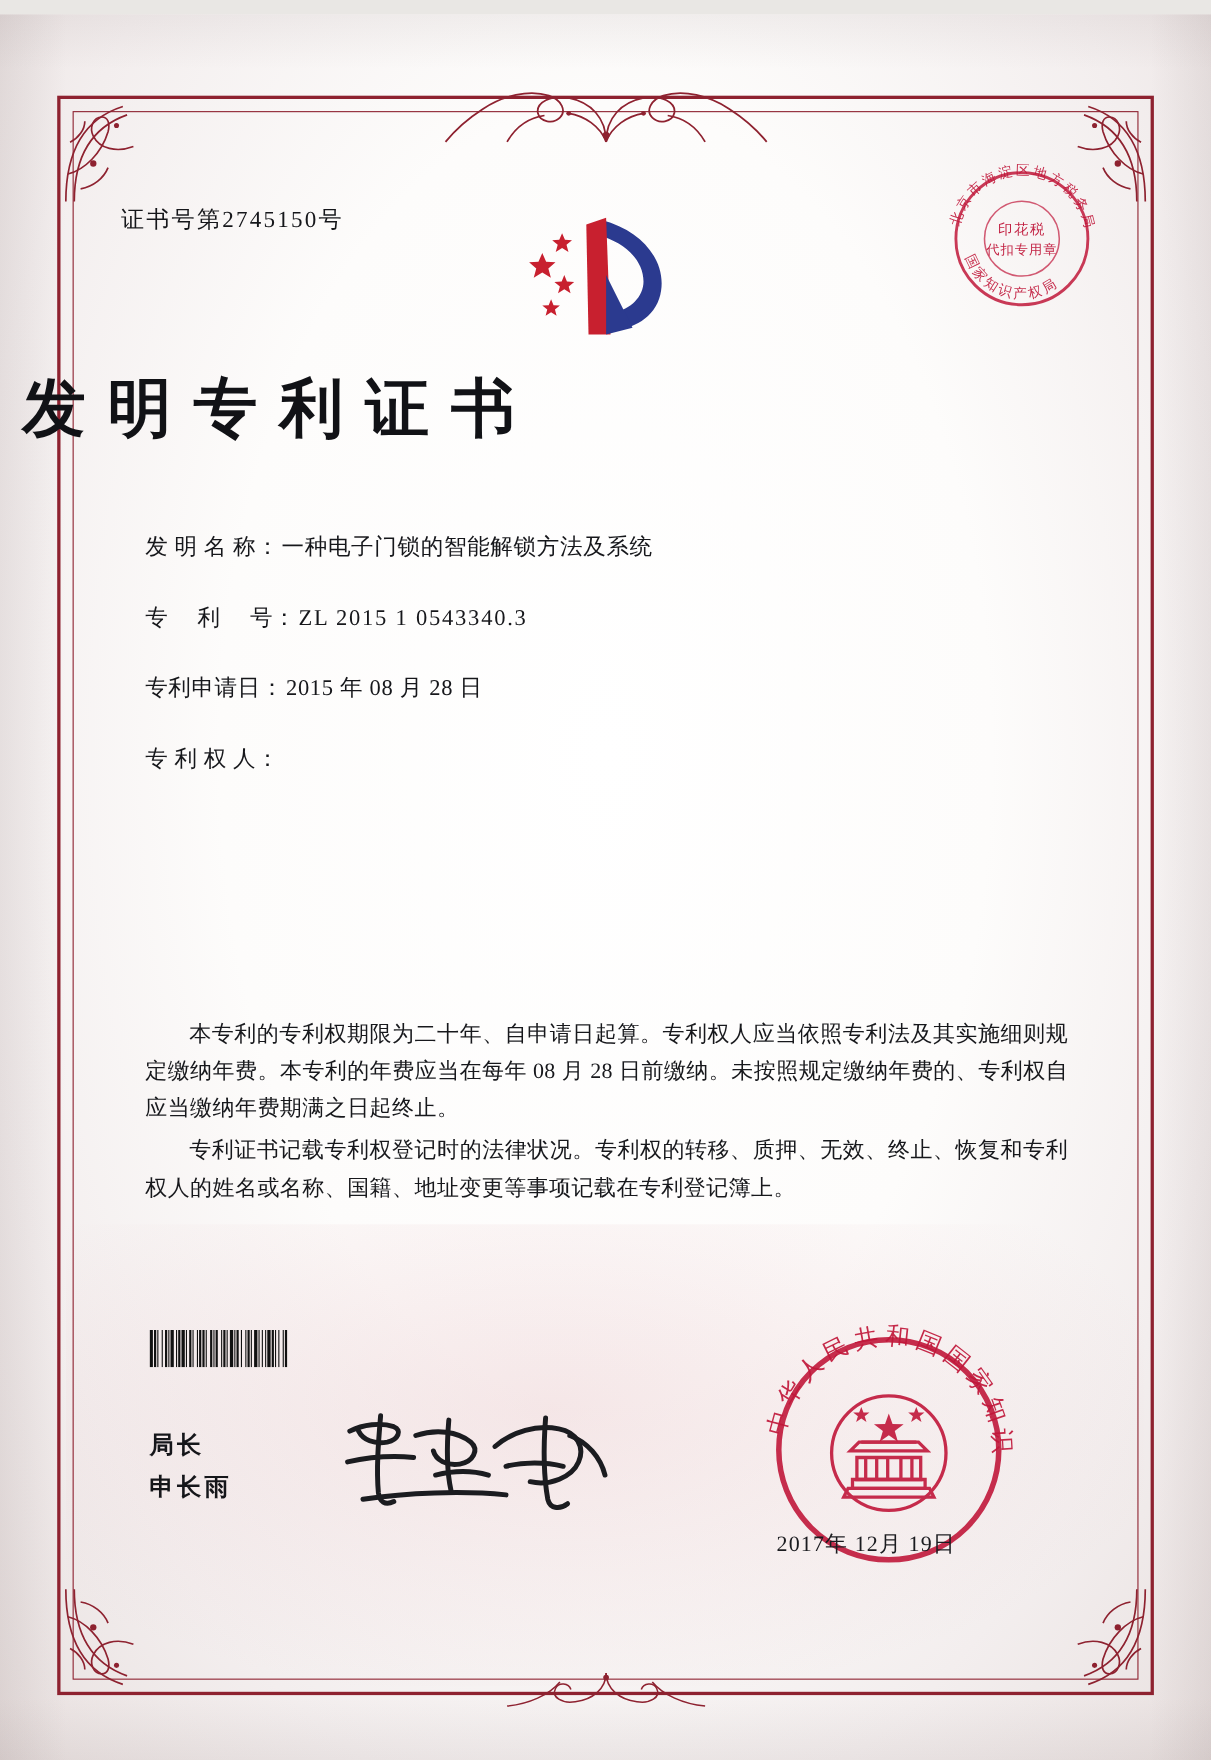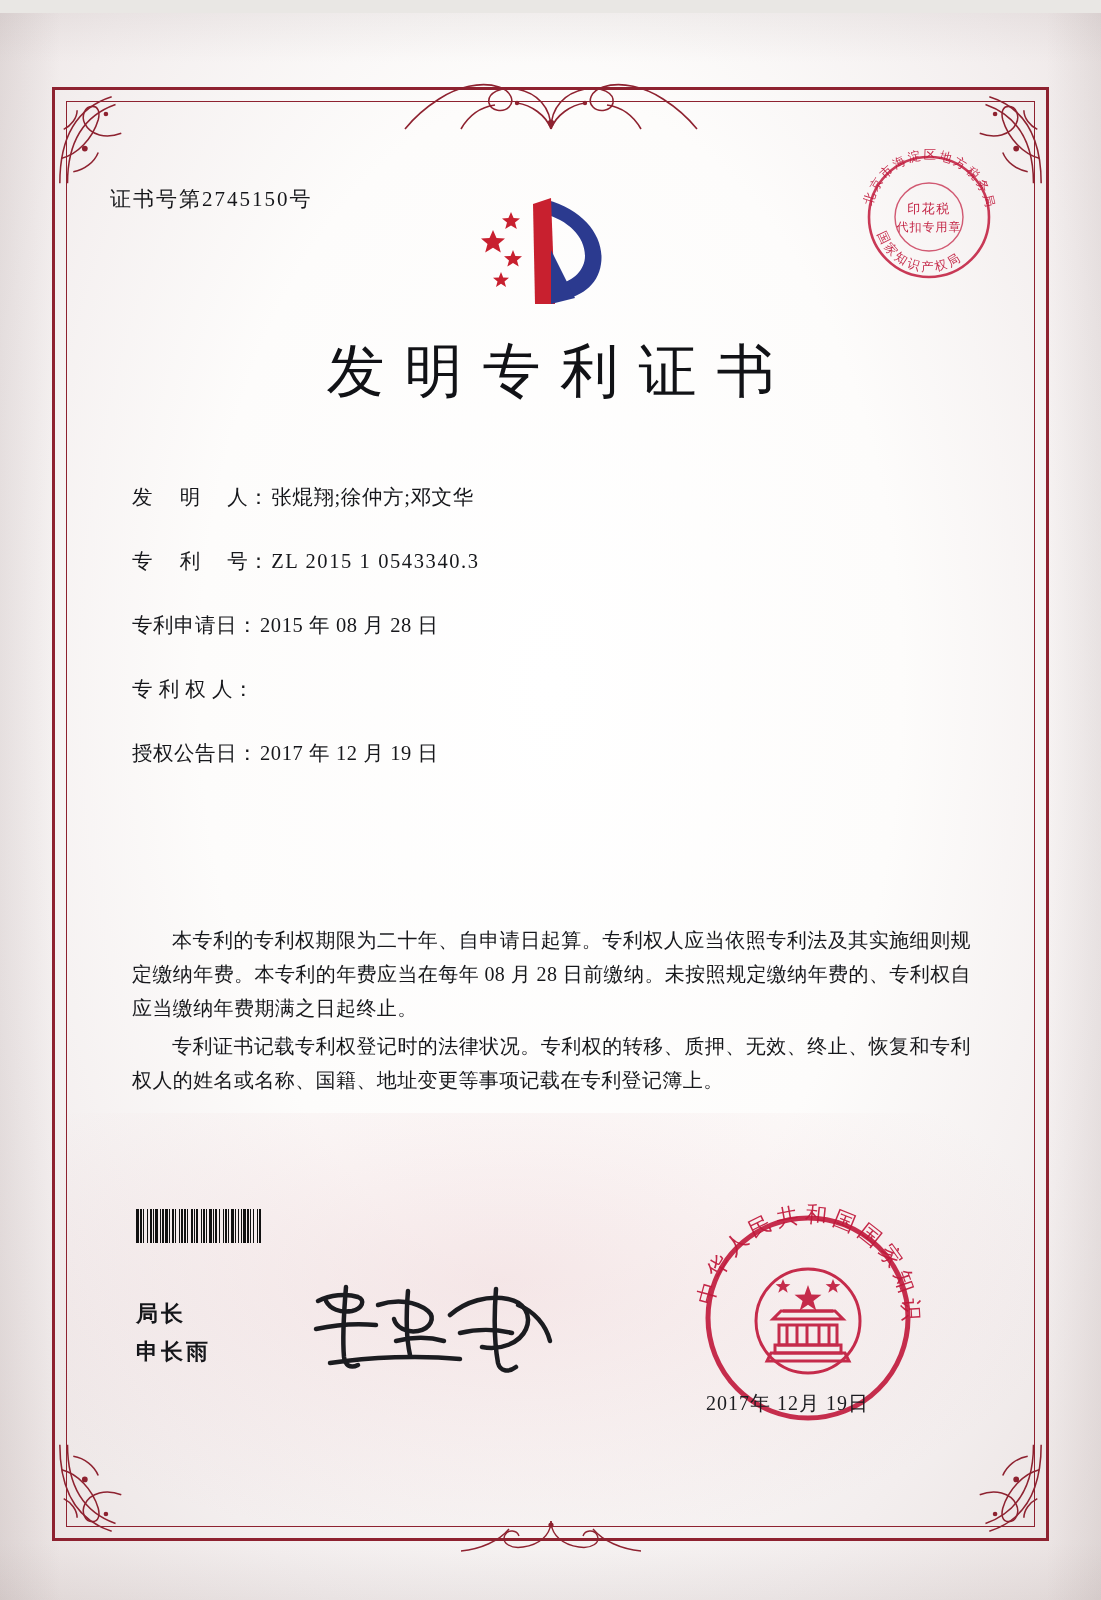--- a/index.html
+++ b/index.html
@@ -99,23 +99,22 @@
     top: 175px;
     width: 170px;
     height: 135px;
   }
   .logo svg { width: 100%; height: 100%; display: block; }
 
   .title {
     position: absolute;
     left: 0; right: 0;
     top: 320px;
-    text-align: center;
     font-size: 58px;
-    font-weight: normal;
+    font-weight: bold;
     letter-spacing: 20px;
     text-indent: 20px;
     color: #111216;
     font-family: "DejaVu Serif", "Liberation Serif", serif;
   }
 
   
   .seal-tax {
     position: absolute;
     right: 96px;
@@ -354,44 +353,40 @@
       </text>
       <text x="76" y="72" text-anchor="middle" font-size="13" fill="#c0173a" opacity="0.95" font-family="'DejaVu Serif',serif" letter-spacing="1.5">印花税</text>
       <text x="76" y="90" text-anchor="middle" font-size="12" fill="#c0173a" opacity="0.95" font-family="'DejaVu Serif',serif" letter-spacing="1">代扣专用章</text>
     </svg>
   </div>
 
   <div class="title">发明专利证书</div>
 
   <div class="fields">
 
-
     <div class="field">
-      <span class="lbl">发　 明　 人：</span>
-      <span class="val">张焜翔;徐仲方;邓文华</span>
+      <span class="lbl">发 明 名 称：</span>
+      <span class="val">一种电子门锁的智能解锁方法及系统</span>
     </div>
+
 
     <div class="field mono">
       <span class="lbl">专　 利　 号：</span>
       <span class="val">ZL 2015 1 0543340.3</span>
     </div>
 
     <div class="field">
       <span class="lbl">专利申请日：</span>
       <span class="val">2015 年 08 月 28 日</span>
     </div>
 
     <div class="field">
       <span class="lbl">专 利 权 人：</span>
     </div>
 
-    <div class="field">
-      <span class="lbl">授权公告日：</span>
-      <span class="val">2017 年 12 月 19 日</span>
-    </div>
 
   </div>
 
   <div class="paras">
     <p>本专利的专利权期限为二十年、自申请日起算。专利权人应当依照专利法及其实施细则规定缴纳年费。本专利的年费应当在每年 08 月 28 日前缴纳。未按照规定缴纳年费的、专利权自应当缴纳年费期满之日起终止。</p>
     <p>专利证书记载专利权登记时的法律状况。专利权的转移、质押、无效、终止、恢复和专利权人的姓名或名称、国籍、地址变更等事项记载在专利登记簿上。</p>
   </div>
 
   <div class="barcode" id="barcode">
       <i style="width:3px"></i>

